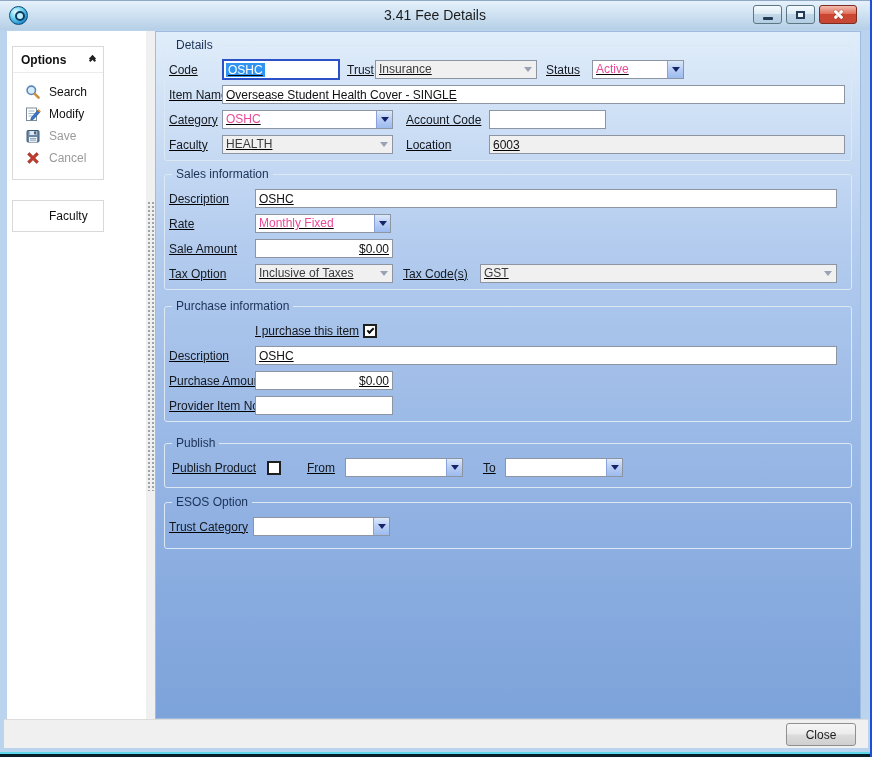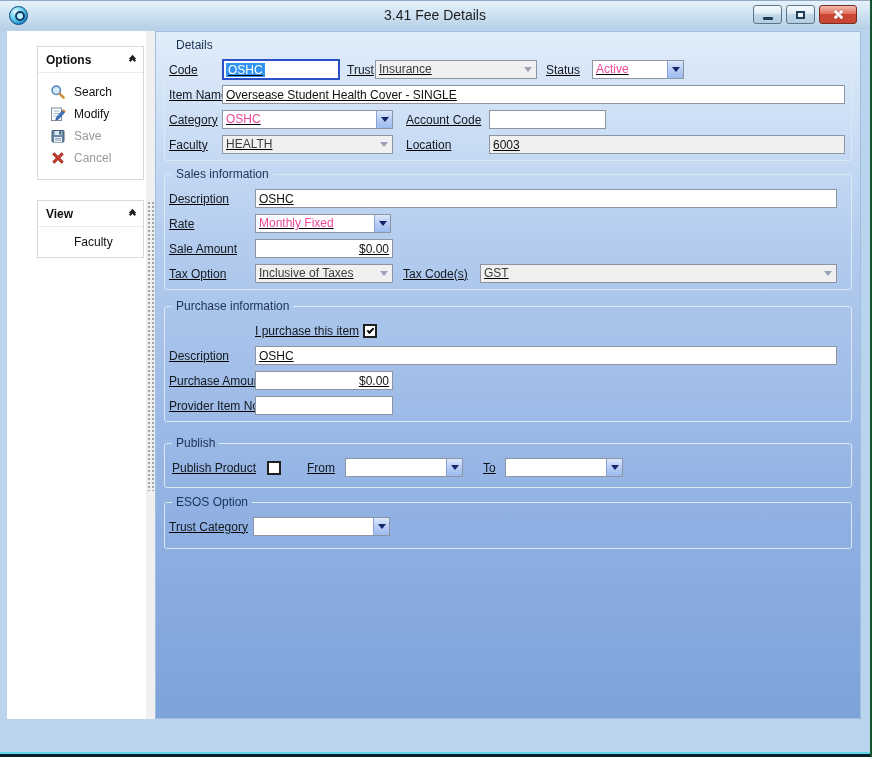--- a/index.html
+++ b/index.html
@@ -1,18 +1,18 @@
 <!DOCTYPE html>
 <html><head>
 <meta charset="utf-8">
 <style>
   * { margin:0; padding:0; box-sizing:border-box; }
   html,body { width:872px; height:757px; font-family:"Liberation Sans", sans-serif; }
   .window { position:relative; width:872px; height:757px; background:#b9d4ec; overflow:hidden;
-            border-right:2px solid #14532d; }
+            border-right:2px solid #1d4ed8; }
   
   .titlebar { position:absolute; top:0; left:0; right:0; height:30px;
               background:linear-gradient(#e6f1fb, #cfe2f2 45%, #b6cfe6 100%);
               border-top:1px solid #8fa9c4; }
   .app-icon { position:absolute; left:9px; top:5px; width:19px; height:19px; border-radius:50%;
               background:radial-gradient(circle at 35% 30%, #eafaff, #6cd4f0 40%, #1986c8 78%, #0b5a96);
               border:1px solid #0a4a7a; }
   .app-icon::after { content:""; position:absolute; left:5px; top:4px; width:6px; height:6px;
               border:2px solid #0d3c60; border-radius:50%; background:#bfeefc; }
   .title { position:absolute; left:0; right:0; top:6px; text-align:center; font-size:14px; color:#1c1c1c; }
@@ -24,21 +24,21 @@
               background:linear-gradient(#f2bdb0, #e0705c 45%, #cc4632 50%, #c64835); }
   .ming { width:10px; height:3px; background:#223c55; margin-top:7px; border-radius:1px; }
   .maxg { width:9px; height:8px; border:2px solid #223c55; background:#eef6fb; }
   .xg { position:relative; width:12px; height:11px; }
   .xg i { position:absolute; left:5px; top:0; width:3px; height:11px; background:#fff; border-radius:1px;
           box-shadow:0 0 1px #6e1a0e; }
   .xg i:first-child { transform:rotate(45deg); }
   .xg i:last-child { transform:rotate(-45deg); }
   
   .sidebar { position:absolute; left:7px; top:31px; width:139px; height:688px; background:#fff; }
-  .side-panel { margin:15px 6px 0 30px; width:107px; background:#fff; border:1px solid #d9d9d9; }
+  .side-panel { margin:15px 6px 0 5px; width:92px; background:#fff; border:1px solid #d9d9d9; }
   .side-head { height:26px; display:flex; align-items:center; padding:0 8px; border-bottom:1px solid #ececec; }
   .side-title { font-weight:bold; font-size:12px; color:#111; flex:1; }
   .chev { display:flex; flex-direction:column; align-items:center; cursor:pointer; }
   .chev i { display:block; width:5px; height:5px; border-left:2px solid #222; border-top:2px solid #222;
             transform:rotate(45deg); }
   .chev i + i { margin-top:-3px; }
   .side-items { padding:8px 0 10px; }
   .side-item { height:22px; display:flex; align-items:center; padding-left:12px; cursor:pointer; }
   .side-item .ic { width:16px; height:16px; margin-right:8px; flex:none; }
   .side-item .silab { font-size:12px; color:#111; }
@@ -171,27 +171,20 @@
             <svg width="16" height="16" viewBox="0 0 16 16">
                 <path d="M2.6 4.4 L4.4 2.6 L8 6.2 L11.6 2.6 L13.4 4.4 L9.8 8 L13.4 11.6 L11.6 13.4 L8 9.8 L4.4 13.4 L2.6 11.6 L6.2 8 Z" fill="#c23b2e" stroke="#8f2317" stroke-width="0.6"></path>
               </svg>
           </span>
           <span class="silab">Cancel</span>
         </div>
       </div>
     </div>
 
     <div class="side-panel" style="margin-top:20px">
-      <div class="side-head">
-        <span class="side-title">View</span>
-        <span class="chev">
-            <i></i>
-            <i></i>
-          </span>
-      </div>
       <div class="view-item">Faculty</div>
     </div>
   </div>
 
   <div class="splitter">
       <div class="dots"></div>
     </div>
 
   <div class="main">
 
@@ -334,18 +327,21 @@
         <div class="dd" style="width:137px">
           <span class="dd-val"></span>
           <span class="dd-btn">
               <i class="tri"></i>
             </span>
         </div>
       </div>
     </fieldset>
   </div>
 
+  <div class="footer">
+    <button class="closebtn">Close</button>
+  </div>
 
   <div class="frame-bottom">
     <div class="frame-cyan"></div>
     <div class="frame-dark"></div>
   </div>
 </div>
 
 </body></html>

